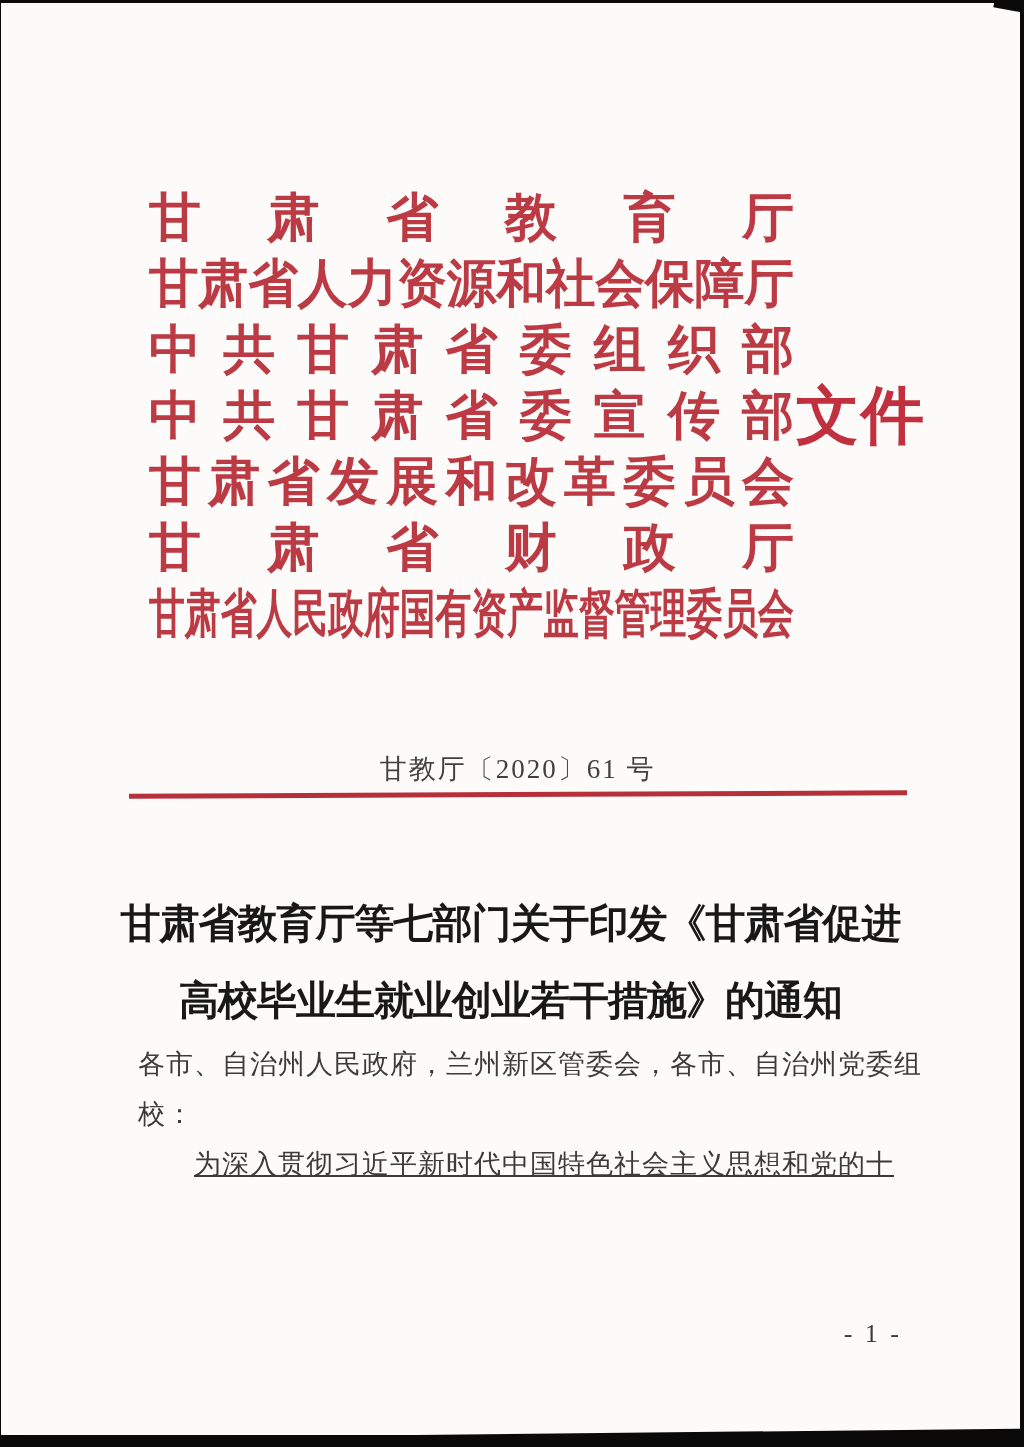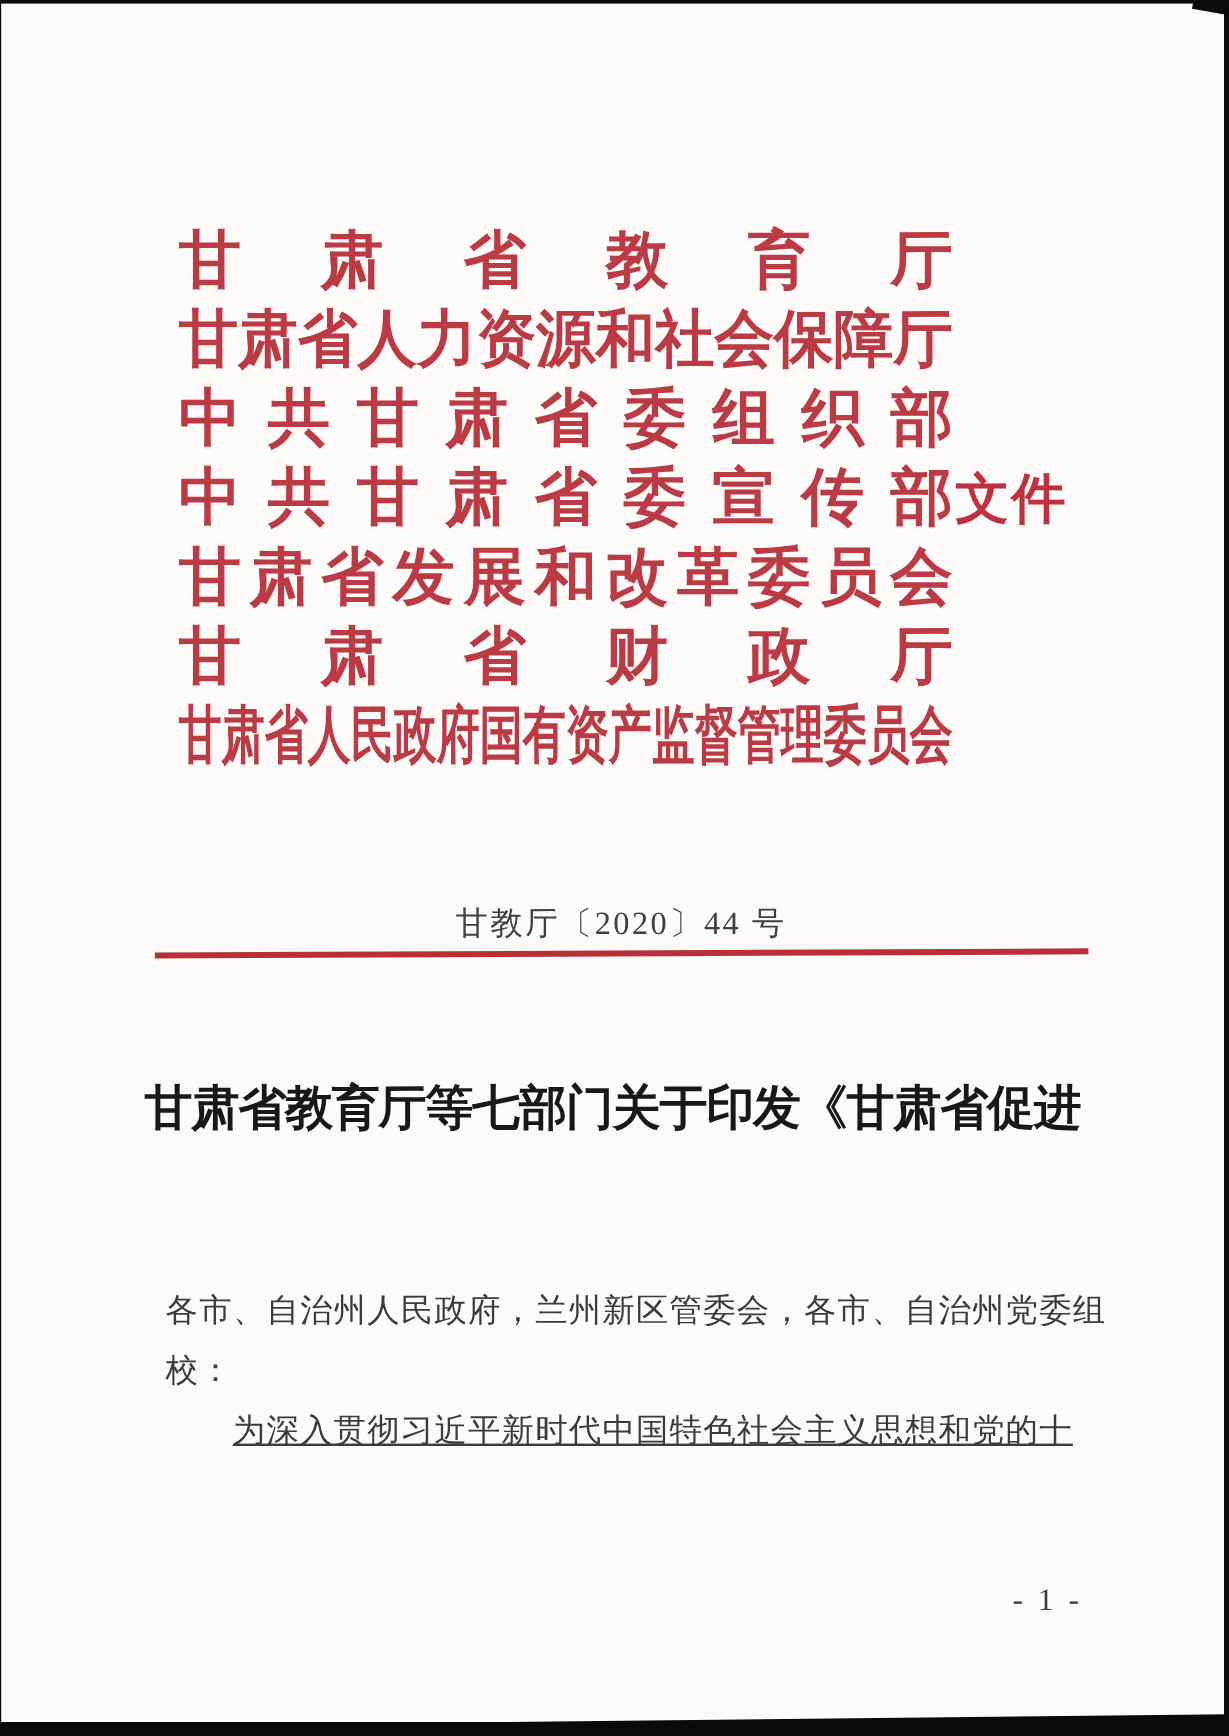--- a/index.html
+++ b/index.html
@@ -8,35 +8,35 @@
   .page{position:absolute;left:1px;top:3px;width:1019px;height:1432px;background:#fcfbf9;}
 
   
   .issuer-block{position:absolute;left:148px;top:182px;width:645px;}
   .hl{display:flex;justify-content:space-between;height:66px;align-items:center;
       font-size:52px;font-weight:700;color:#bc3a44;white-space:nowrap;}
   .hl span{display:block;line-height:1;}
   .hl.fit-13{width:676px;transform:scaleX(0.954);transform-origin:0 50%;}
   .hl.fit-18{width:936px;transform:scaleX(0.689);transform-origin:0 50%;}
   .file-label{position:absolute;left:795px;top:378px;height:70px;line-height:70px;
-      font-size:45px;font-weight:800;color:#c0303e;letter-spacing:2px;white-space:nowrap;}
+      font-size:63px;font-weight:800;color:#c0303e;letter-spacing:2px;white-space:nowrap;}
 
   
   .doc-number{position:absolute;left:0;top:748px;width:1019px;text-align:center;
       font-size:27px;color:#40403f;letter-spacing:2px;text-indent:14px;}
   .red-rule{position:absolute;left:128px;top:789px;width:778px;height:5px;
       background:#b5303b;transform:rotate(-0.25deg);}
 
   
   .title{position:absolute;left:0;top:882px;width:1019px;margin:0;text-align:center;
       font-size:40px;line-height:77px;font-weight:700;color:#181818;letter-spacing:-1px;}
   .title .tl{display:block;}
 
   
-  .body-text{position:absolute;left:137px;top:1064px;width:790px;
+  .body-text{position:absolute;left:137px;top:1036px;width:790px;
       font-size:27px;line-height:50px;color:#3c3b3a;letter-spacing:1px;}
   .bl{white-space:nowrap;}
   .bl.indent{padding-left:56px;text-decoration:underline;}
 
   .page-number{position:absolute;top:1316px;right:118px;font-size:26px;color:#3c3b3a;
       letter-spacing:3px;}
 
   
   .bottom-edge{position:absolute;left:-10px;top:1434px;width:1044px;height:30px;
       background:#0a0a0a;transform:rotate(-0.6deg);}
@@ -133,26 +133,27 @@
           <span>管</span>
           <span>理</span>
           <span>委</span>
           <span>员</span>
           <span>会</span>
         </div>
     </div>
 
     <div class="file-label">文件</div>
 
-    <div class="doc-number">甘教厅〔2020〕44 号</div>
+    <div class="doc-number">甘教厅〔2020〕61 号</div>
 
     <div class="red-rule"></div>
 
     <h1 class="title">
       <span class="tl">甘肃省教育厅等七部门关于印发《甘肃省促进</span>
+      <span class="tl">高校毕业生就业创业若干措施》的通知</span>
     </h1>
 
     <div class="body-text">
       <div class="bl">各市、自治州人民政府，兰州新区管委会，各市、自治州党委组</div>
       <div class="bl">校：</div>
       <div class="bl indent">为深入贯彻习近平新时代中国特色社会主义思想和党的十</div>
     </div>
 
     <div class="page-number">- 1 -</div>
 

